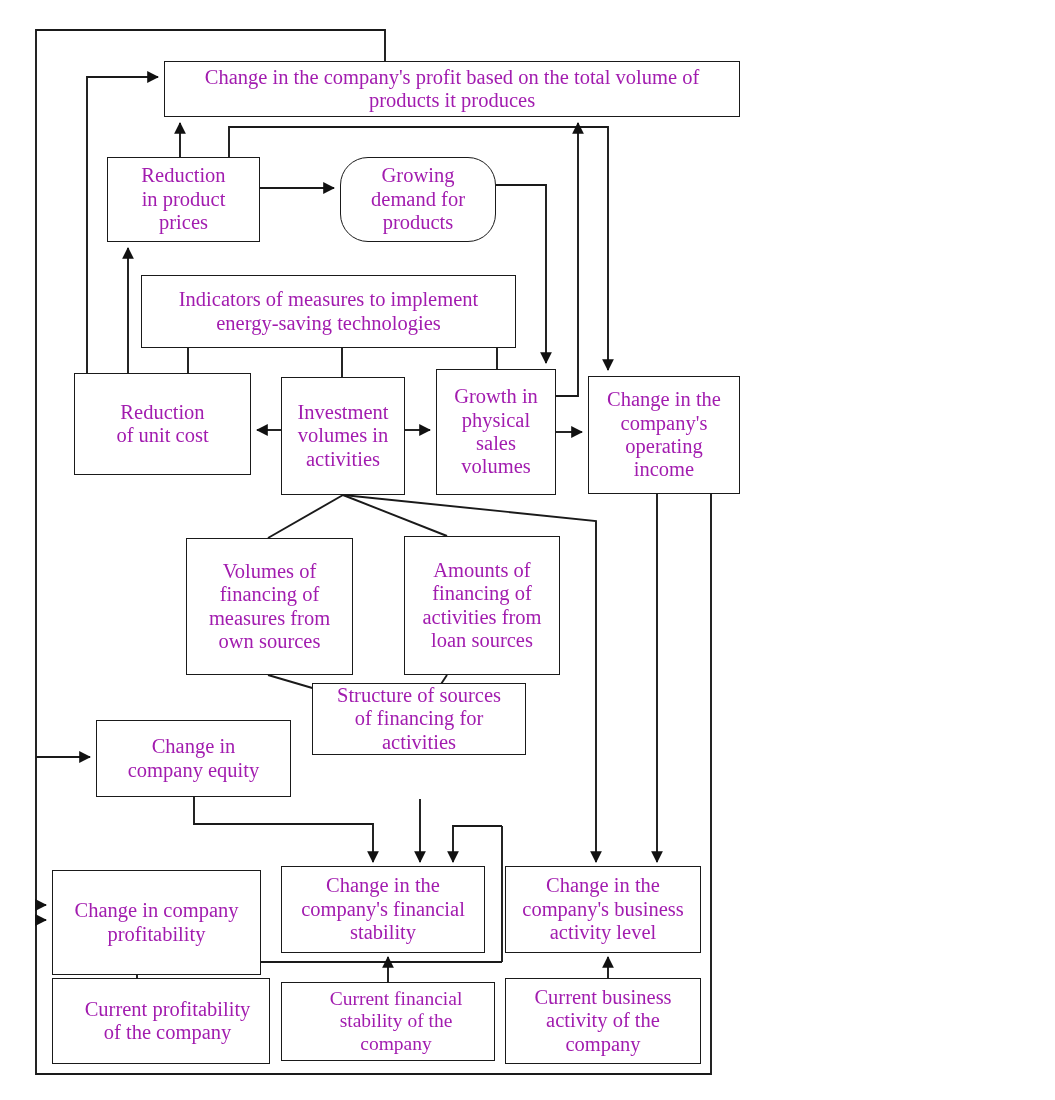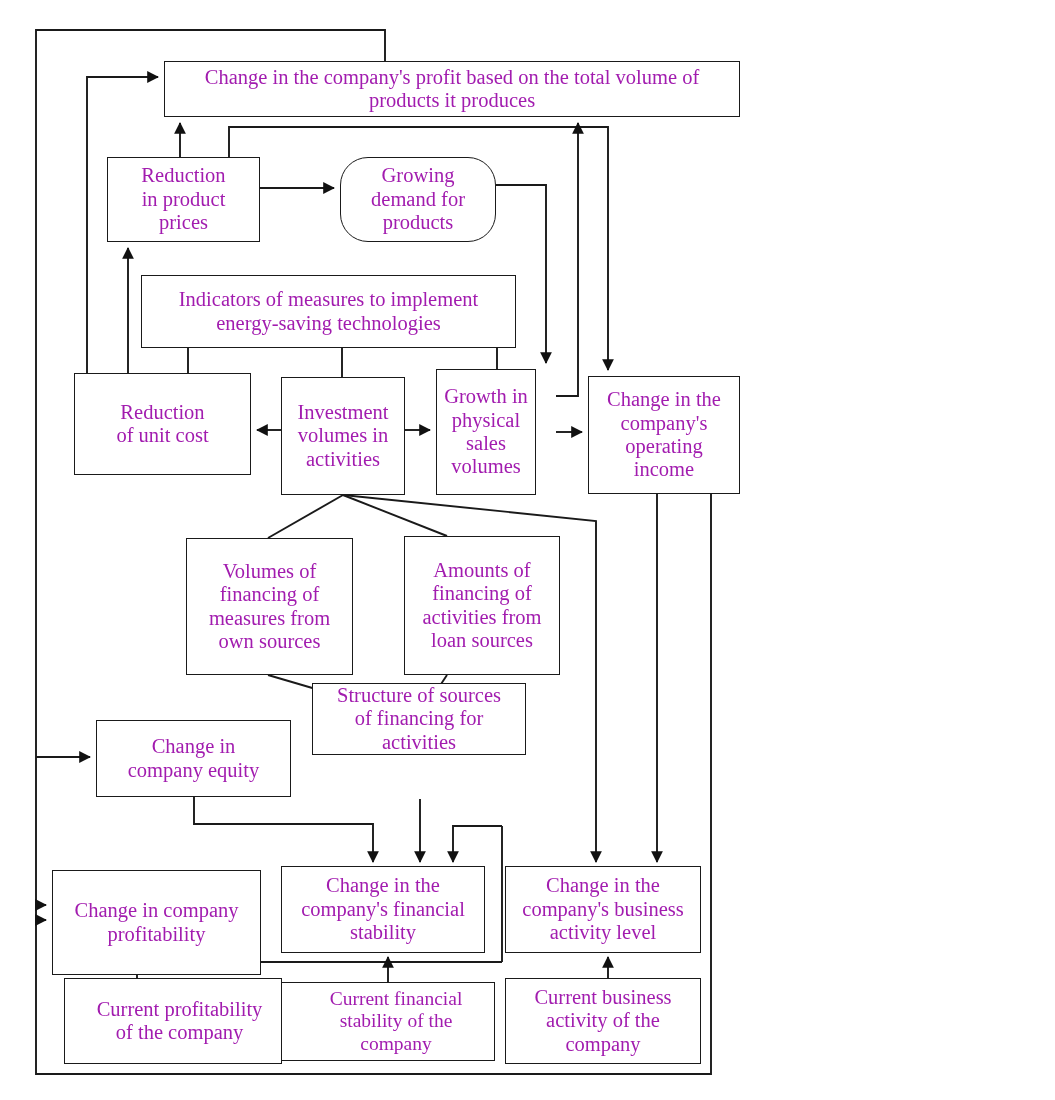--- a/index.html
+++ b/index.html
@@ -146,21 +146,21 @@
     <span class="lbl">Reduction
 of unit cost</span>
   </div>
 
   <div class="node fs21" style="left:281px; top:377px; width:124px; height:118px;">
     <span class="lbl">Investment
 volumes in
 activities</span>
   </div>
 
-  <div class="node fs21" style="left:436px; top:369px; width:100px; height:126px;">
+  <div class="node fs21" style="left:436px; top:369px; width:120px; height:126px;">
     <span class="lbl">Growth in
 physical
 sales
 volumes</span>
   </div>
 
   <div class="node fs21" style="left:588px; top:376px; width:152px; height:118px;">
     <span class="lbl">Change in the
 company's
 operating
@@ -202,21 +202,21 @@
 company's financial
 stability</span>
   </div>
 
   <div class="node fs21" style="left:505px; top:866px; width:196px; height:87px;">
     <span class="lbl">Change in the
 company's business
 activity level</span>
   </div>
 
-  <div class="node fs21" style="left:64px; top:978px; width:218px; height:86px;padding-left:17px;">
+  <div class="node fs21" style="left:52px; top:978px; width:218px; height:86px;padding-left:17px;">
     <span class="lbl">Current profitability
 of the company</span>
   </div>
 
   <div class="node fs20" style="left:281px; top:982px; width:214px; height:79px;padding-left:20px;">
     <span class="lbl">Current financial
 stability of the company</span>
   </div>
 
   <div class="node fs21" style="left:505px; top:978px; width:196px; height:86px;">

